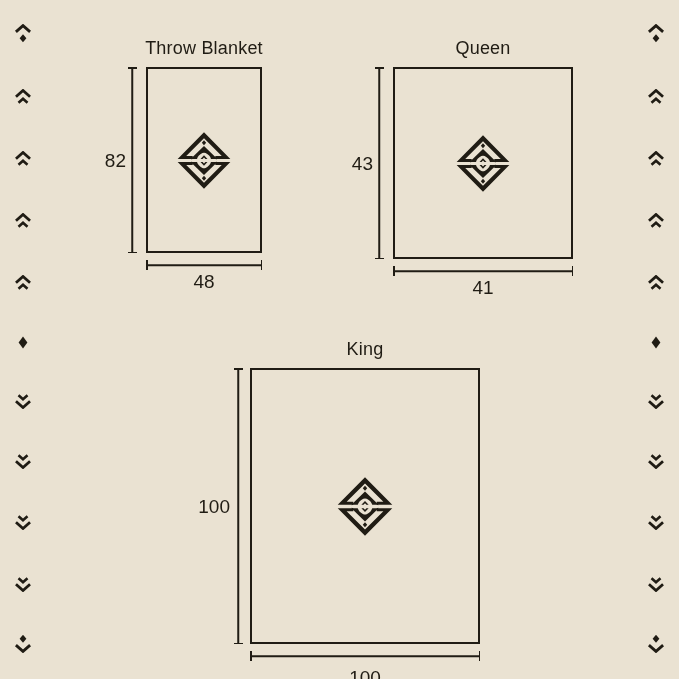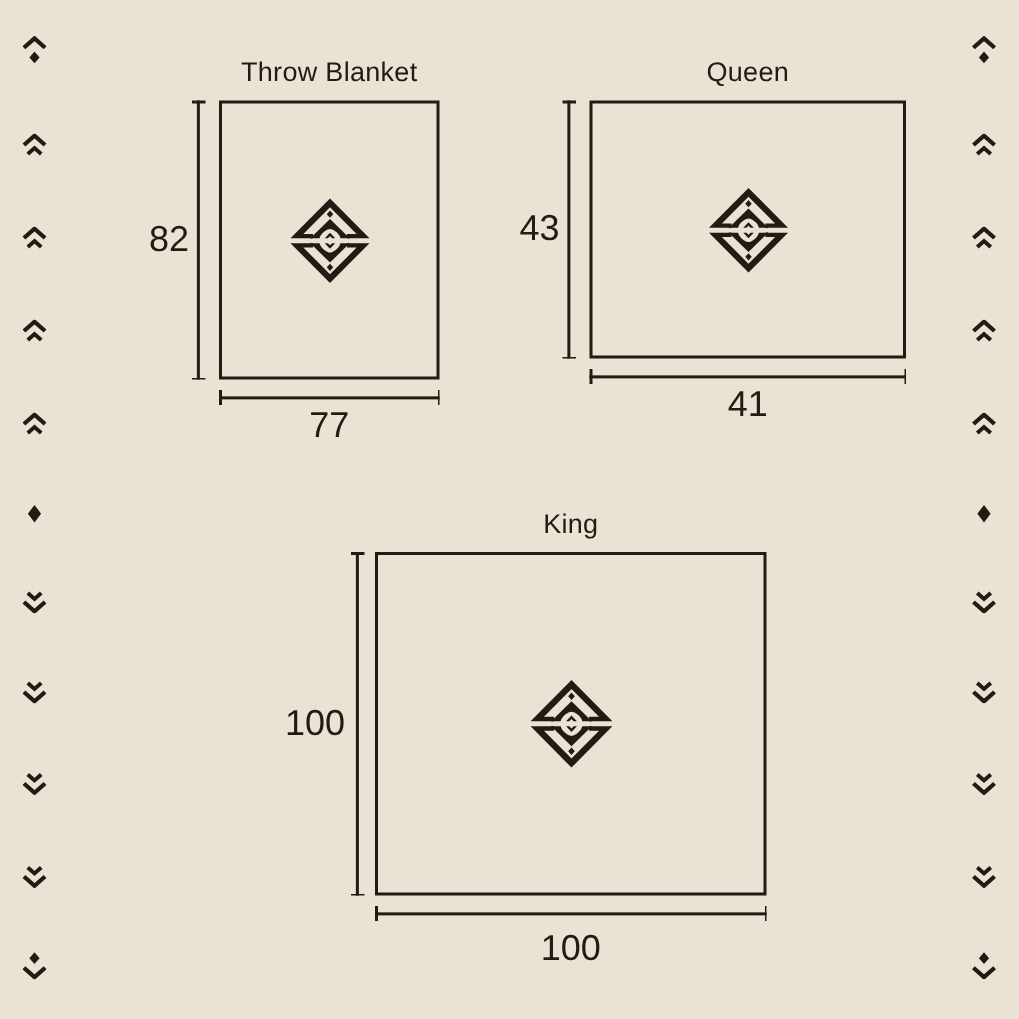--- a/index.html
+++ b/index.html
@@ -14,24 +14,24 @@
   }
 
   
   .rail{position:absolute;top:0;bottom:0;width:46px;}
   .rail.left{left:0;}
   .rail.right{left:633px;}
   .rail-icon{position:absolute;left:50%;transform:translateX(-50%);display:flex;align-items:center;justify-content:center;}
   .rail-icon svg{display:block;color:var(--ink);}
 
   
-  .diagram{position:absolute;padding-left:31px;}
+  .diagram{position:absolute;}
   .d-throw{left:146px;top:67px;width:116px;height:186px;}
-  .d-queen{left:393px;top:67px;width:180px;height:172px;}
-  .d-king{left:250px;top:368px;width:230px;height:229px;}
+  .d-queen{left:393px;top:67px;width:180px;height:192px;}
+  .d-king{left:250px;top:368px;width:230px;height:276px;}
 
   .blanket-rect{
     position:absolute;inset:0;border:2px solid var(--ink);
     display:flex;align-items:center;justify-content:center;box-sizing:border-box;
   }
   .logo{display:block;color:var(--ink);}
 
   .diagram-title{
     position:absolute;bottom:100%;margin-bottom:10px;left:50%;transform:translateX(-50%);
     white-space:nowrap;font-size:18px;font-weight:500;letter-spacing:.2px;line-height:1;
@@ -45,21 +45,21 @@
   .dim-v .cap{position:absolute;left:0;right:0;height:1.5px;background:var(--ink);}
   .dim-v .cap.top{top:0;}
   .dim-v .cap.bottom{bottom:0;}
 
   .dim-h{top:calc(100% + 7px);left:0;width:100%;height:10px;}
   .dim-h .line-h{position:absolute;top:50%;transform:translateY(-50%);left:0;right:0;height:1.5px;background:var(--ink);}
   .dim-h .cap{position:absolute;top:0;bottom:0;width:1.5px;background:var(--ink);}
   .dim-h .cap.left{left:0;}
   .dim-h .cap.right{right:0;}
 
-  .dim-label{font-size:24px;line-height:1;white-space:nowrap;}
+  .dim-label{font-size:19px;line-height:1;white-space:nowrap;}
   .v-label{position:absolute;right:calc(100% + 20px);top:50%;transform:translateY(-50%);}
   .h-label{position:absolute;top:calc(100% + 19px);left:50%;transform:translateX(-50%);}
   .d-king .h-label{top:calc(100% + 24px);}
 </style>
 </head>
 <body>
 
 <svg width="0" height="0" style="position:absolute" aria-hidden="true">
   <defs>
     <g id="logo-half">
@@ -223,21 +223,21 @@
       <span class="cap top"></span>
         <span class="line-v"></span>
         <span class="cap bottom"></span>
     </div>
     <div class="dim-label v-label">82</div>
     <div class="dim dim-h">
       <span class="cap left"></span>
         <span class="line-h"></span>
         <span class="cap right"></span>
     </div>
-    <div class="dim-label h-label">77</div>
+    <div class="dim-label h-label">48</div>
   </section>
 
   <section class="diagram d-queen">
     <div class="diagram-title">Queen</div>
     <div class="blanket-rect">
       <svg class="logo" width="54" height="57">
           <use href="#logo-emblem"></use>
         </svg>
     </div>
     <div class="dim dim-v">

